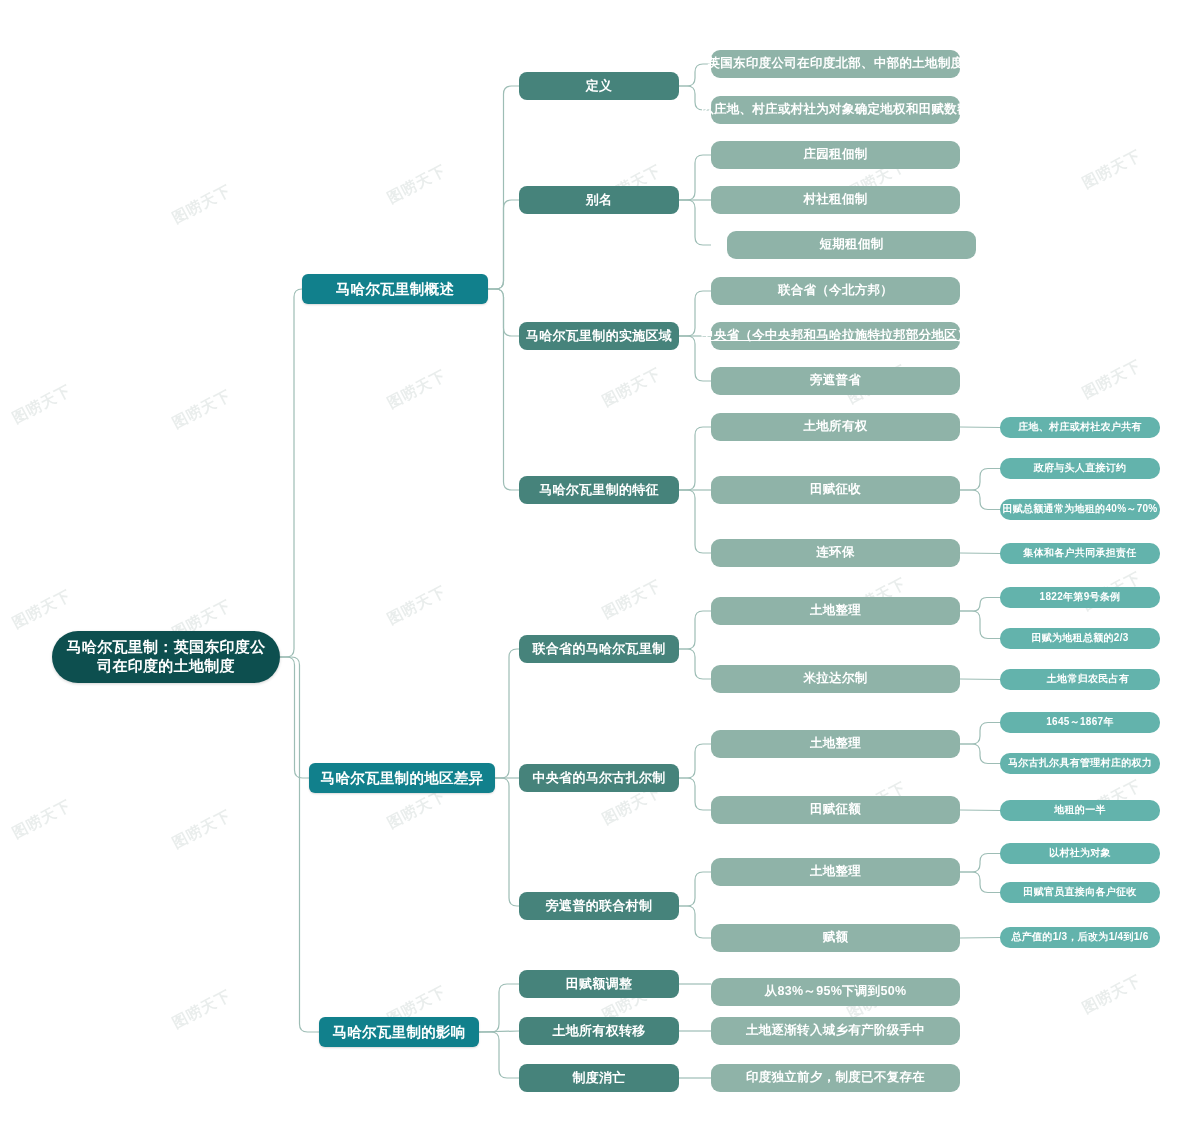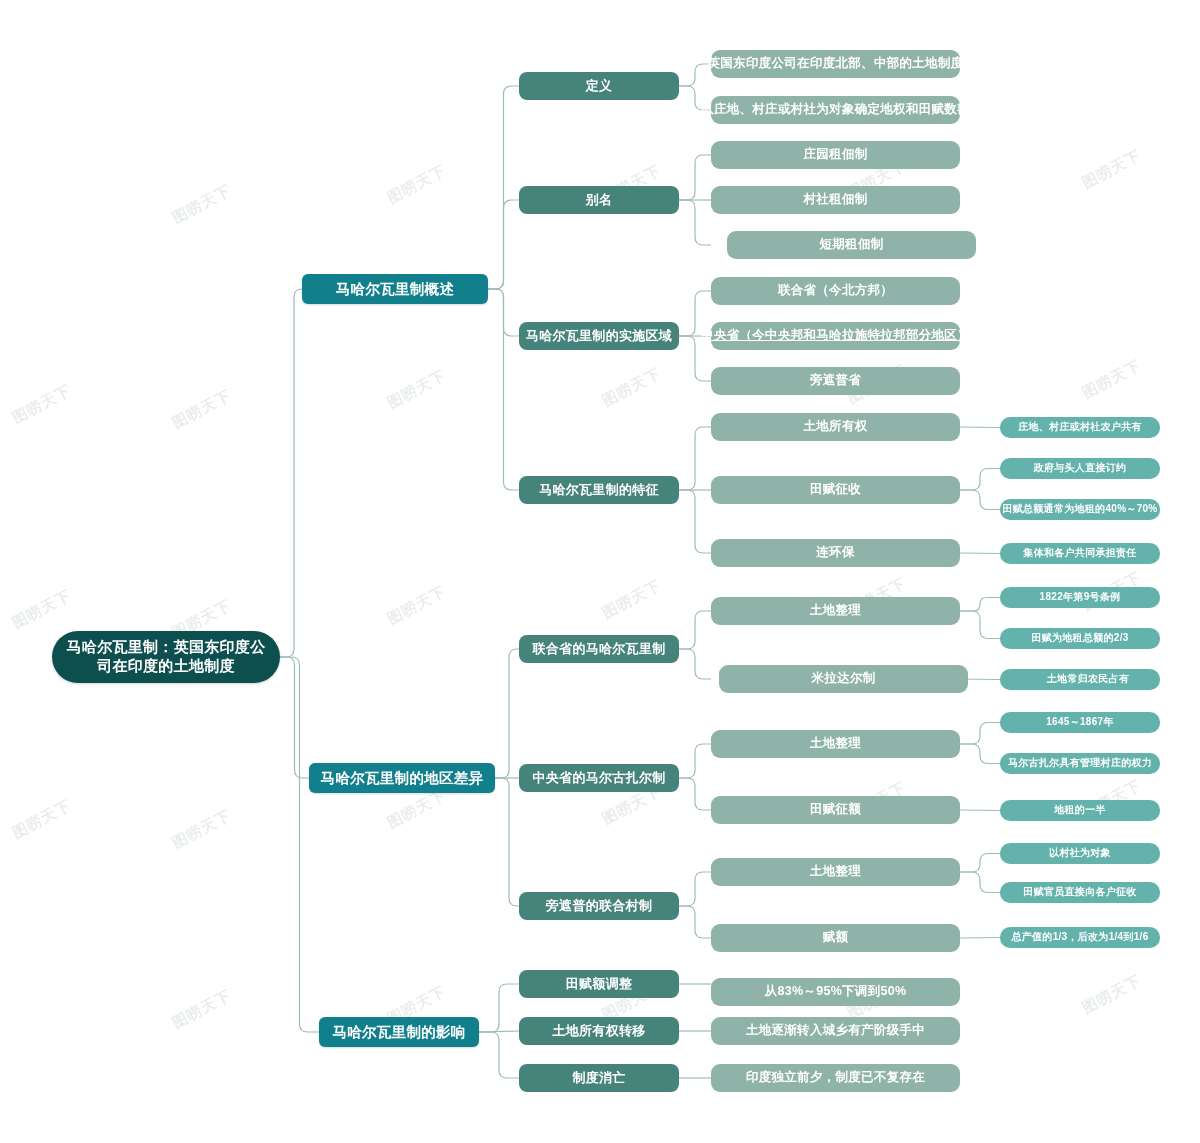--- a/index.html
+++ b/index.html
@@ -168,21 +168,21 @@
       <div class="node lvl3" style="left: 711px; top: 476px; width: 249px; height: 28px;">田赋征收</div>
       <div class="node lvl4" style="left: 1000px; top: 458px; width: 160px; height: 21px;">政府与头人直接订约</div>
       <div class="node lvl4" style="left: 1000px; top: 499px; width: 160px; height: 21px;">田赋总额通常为地租的40%～70%</div>
       <div class="node lvl3" style="left: 711px; top: 539px; width: 249px; height: 28px;">连环保</div>
       <div class="node lvl4" style="left: 1000px; top: 543px; width: 160px; height: 21px;">集体和各户共同承担责任</div>
       <div class="node lvl1" style="left: 309px; top: 763px; width: 186px; height: 30px;">马哈尔瓦里制的地区差异</div>
       <div class="node lvl2" style="left: 519px; top: 635px; width: 160px; height: 28px;">联合省的马哈尔瓦里制</div>
       <div class="node lvl3" style="left: 711px; top: 597px; width: 249px; height: 28px;">土地整理</div>
       <div class="node lvl4" style="left: 1000px; top: 587px; width: 160px; height: 21px;">1822年第9号条例</div>
       <div class="node lvl4" style="left: 1000px; top: 628px; width: 160px; height: 21px;">田赋为地租总额的2/3</div>
-      <div class="node lvl3" style="left: 711px; top: 665px; width: 249px; height: 28px; margin-left: 8px;">米拉达尔制</div>
+      <div class="node lvl3" style="left: 711px; top: 665px; width: 249px; height: 28px;">米拉达尔制</div>
       <div class="node lvl4" style="left: 1000px; top: 669px; width: 160px; height: 21px; padding-left: 16px;">土地常归农民占有</div>
       <div class="node lvl2" style="left: 519px; top: 764px; width: 160px; height: 28px;">中央省的马尔古扎尔制</div>
       <div class="node lvl3" style="left: 711px; top: 730px; width: 249px; height: 28px;">土地整理</div>
       <div class="node lvl4" style="left: 1000px; top: 712px; width: 160px; height: 21px;">1645～1867年</div>
       <div class="node lvl4" style="left: 1000px; top: 753px; width: 160px; height: 21px;">马尔古扎尔具有管理村庄的权力</div>
       <div class="node lvl3" style="left: 711px; top: 796px; width: 249px; height: 28px;">田赋征额</div>
       <div class="node lvl4" style="left: 1000px; top: 800px; width: 160px; height: 21px;">地租的一半</div>
       <div class="node lvl2" style="left: 519px; top: 892px; width: 160px; height: 28px;">旁遮普的联合村制</div>
       <div class="node lvl3" style="left: 711px; top: 858px; width: 249px; height: 28px;">土地整理</div>
       <div class="node lvl4" style="left: 1000px; top: 843px; width: 160px; height: 21px;">以村社为对象</div>

